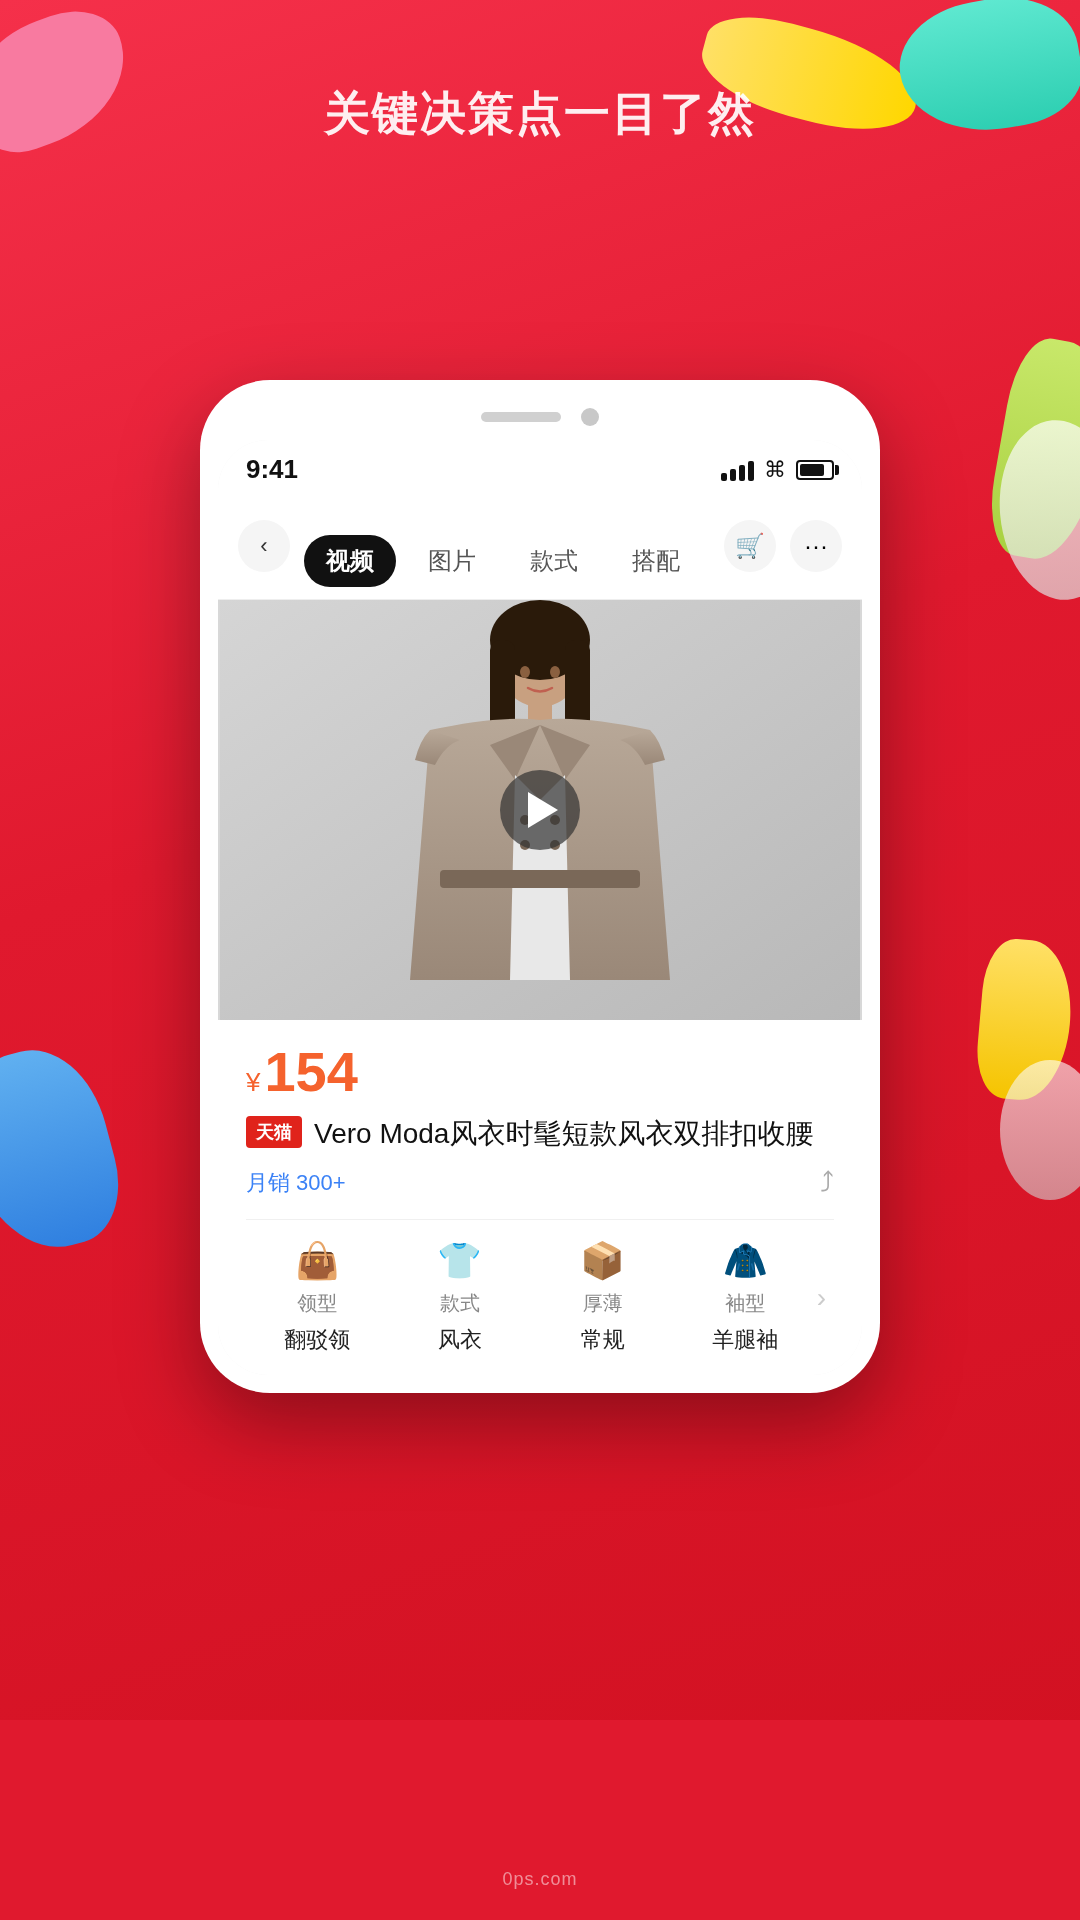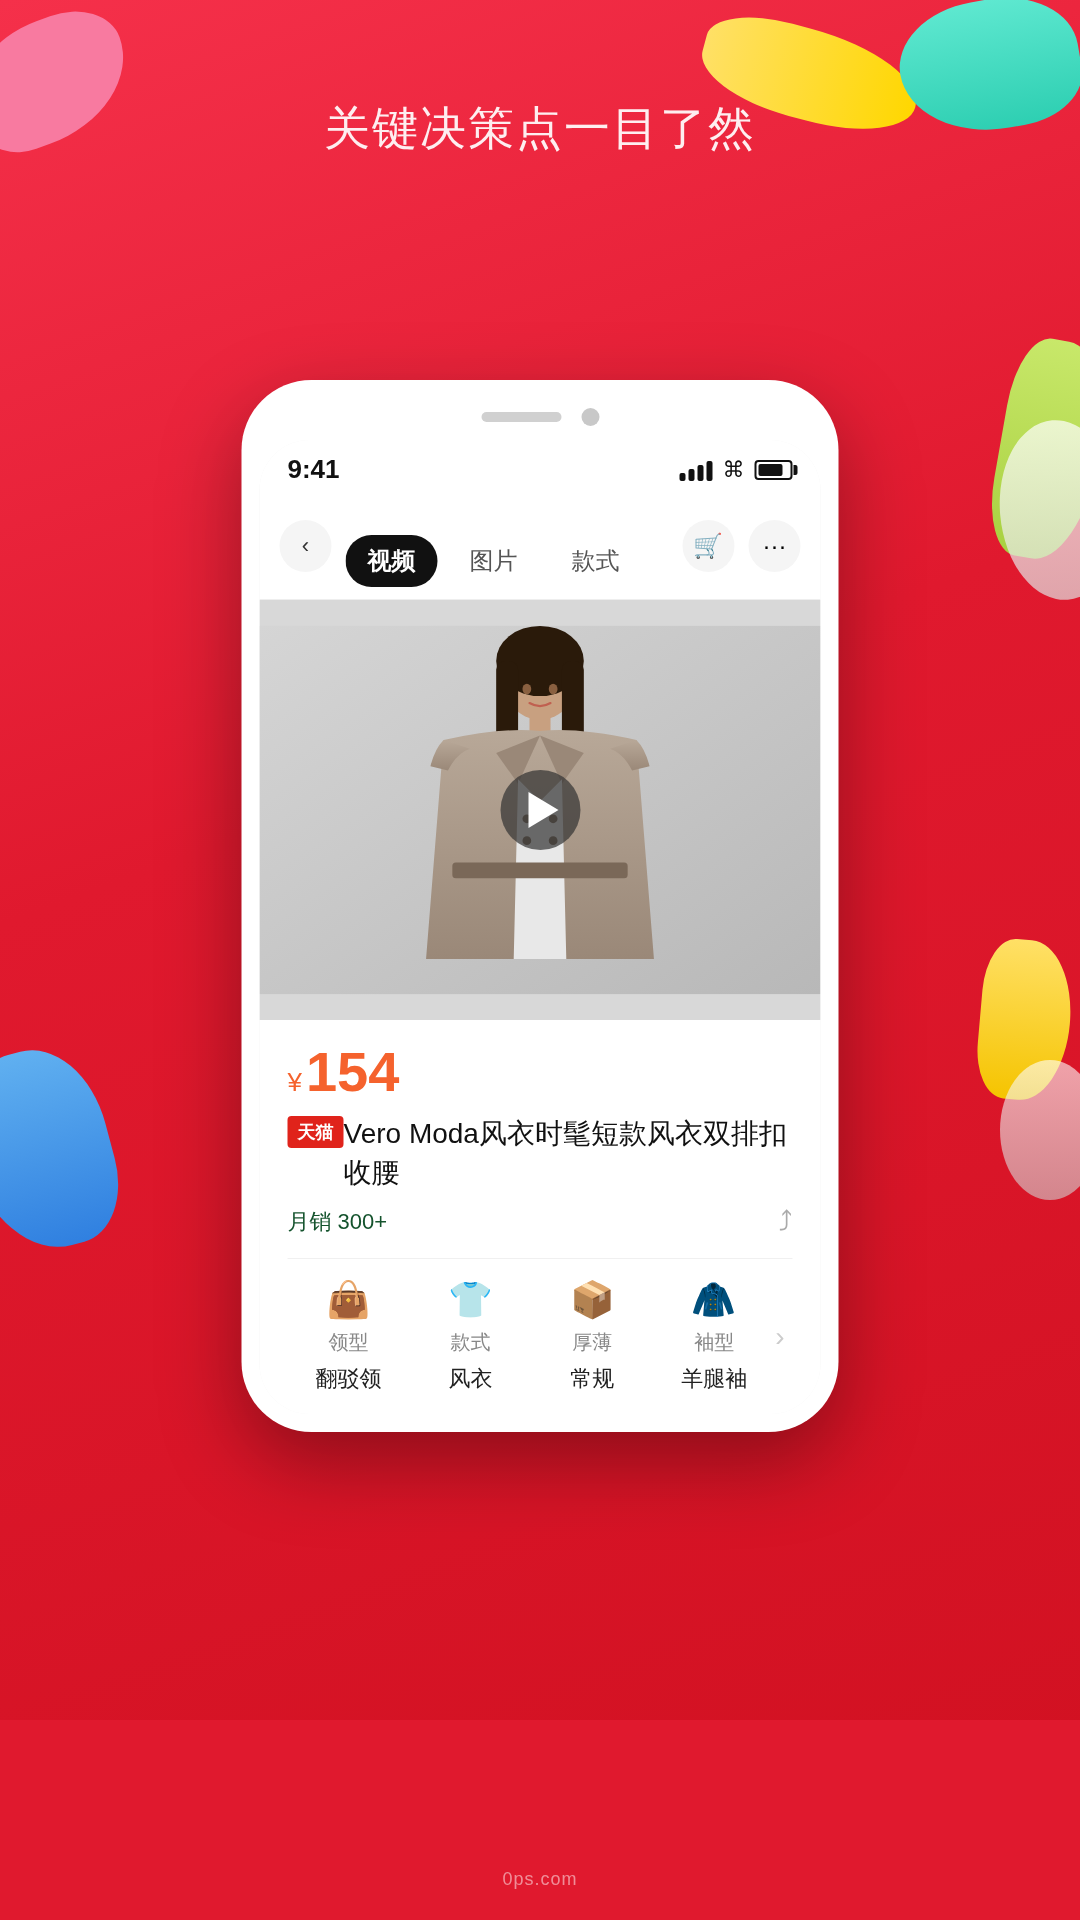--- a/index.html
+++ b/index.html
@@ -96,34 +96,34 @@
     .hero-title {
       font-size: 96px;
       font-weight: 800;
       color: #fff;
       letter-spacing: 4px;
       text-shadow: 0 2px 8px rgba(0,0,0,0.15);
       line-height: 1.1;
     }
     .hero-subtitle {
       font-size: 46px;
-      font-weight: 400;
+      font-weight: 700;
       color: rgba(255,255,255,0.92);
-      margin-top: 18px;
+      margin-top: 3px;
       letter-spacing: 2px;
     }
 
     
     .phone-wrapper {
       position: absolute;
       top: 380px;
       left: 50%;
       transform: translateX(-50%);
       z-index: 10;
-      width: 597px;
+      width: 680px;
     }
     .phone-outer {
       background: #fff;
       border-radius: 70px;
       padding: 18px;
       box-shadow: 0 30px 80px rgba(0,0,0,0.35);
       position: relative;
     }
     
     .phone-top-bar {
@@ -318,20 +318,21 @@
     }
     .price-amount {
       font-size: 56px;
       font-weight: 700;
       color: #f5622d;
       line-height: 1;
     }
     .product-title-row {
       display: flex;
       align-items: flex-start;
+      gap: 12px;
       margin-bottom: 14px;
     }
     .tianmao-badge {
       background: #e0231b;
       color: #fff;
       font-size: 18px;
       font-weight: 600;
       padding: 4px 10px;
       border-radius: 4px;
       white-space: nowrap;
@@ -345,21 +346,21 @@
       font-weight: 400;
     }
     .product-meta {
       display: flex;
       align-items: center;
       justify-content: space-between;
       margin-bottom: 20px;
     }
     .monthly-sales {
       font-size: 22px;
-      color: #14532d;
+      color: #3b82f6;
     }
     .share-icon {
       font-size: 28px;
       color: #aaa;
       cursor: pointer;
     }
 
     
     .attrs-divider {
       height: 1px;

